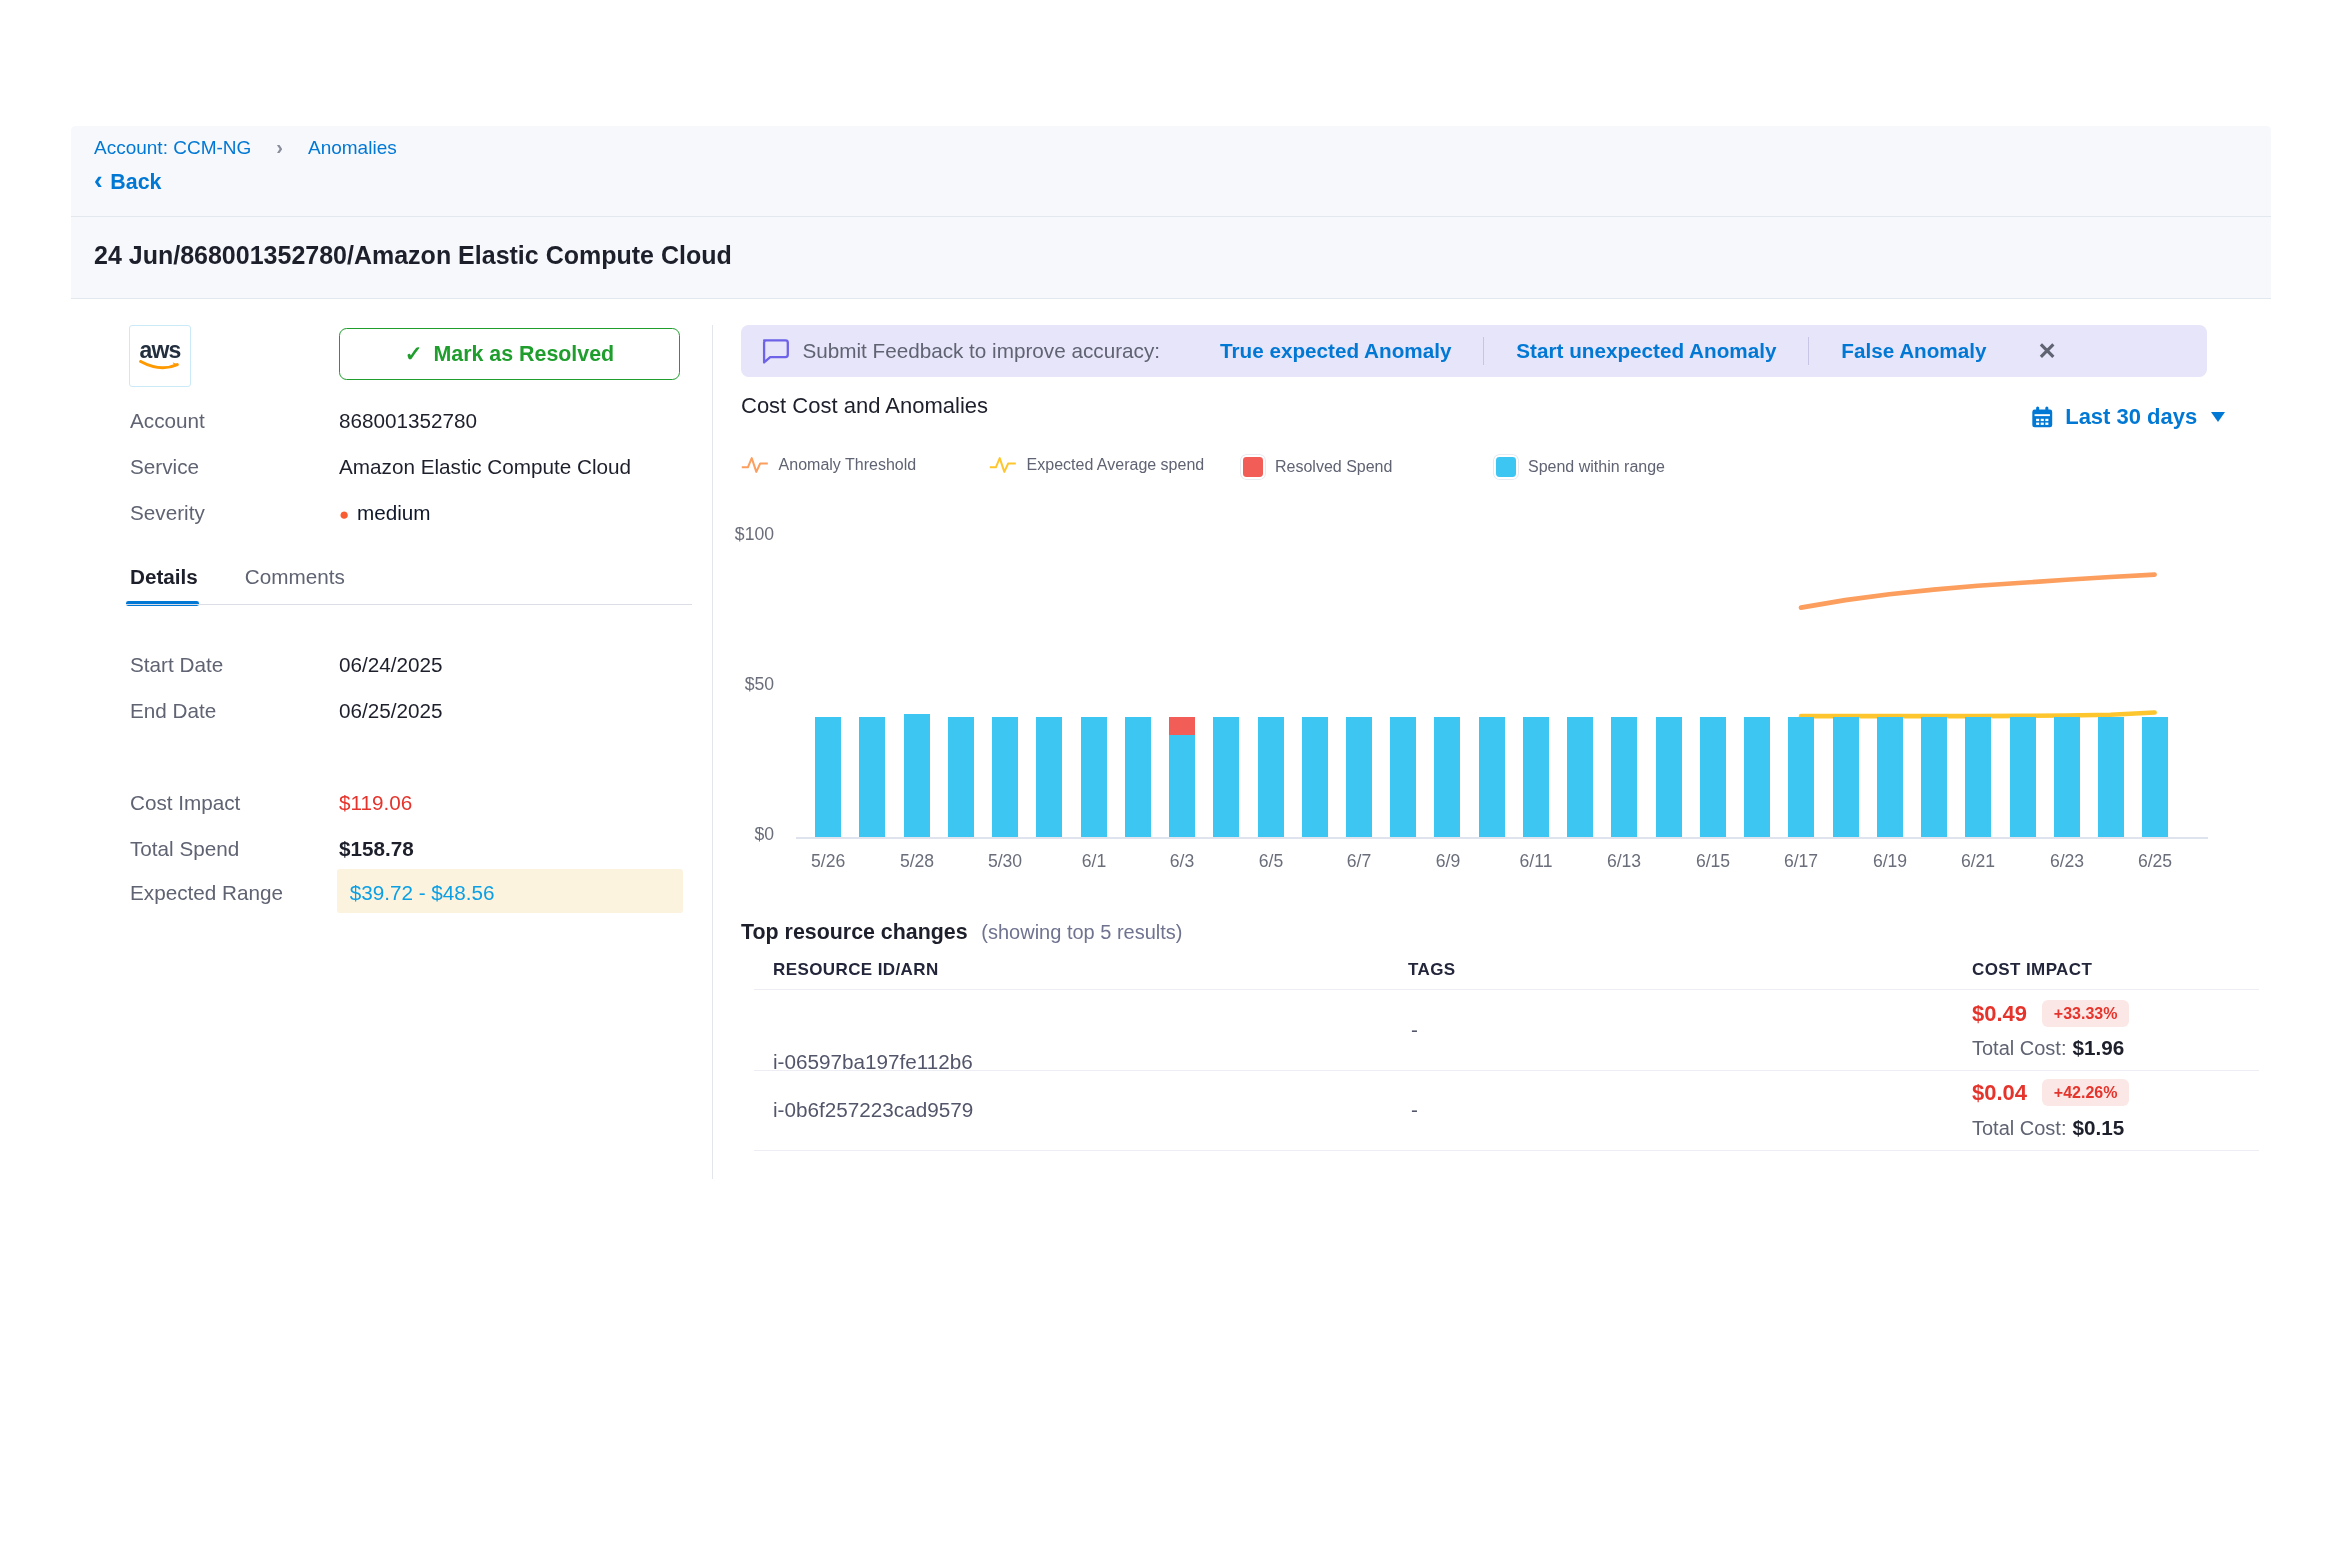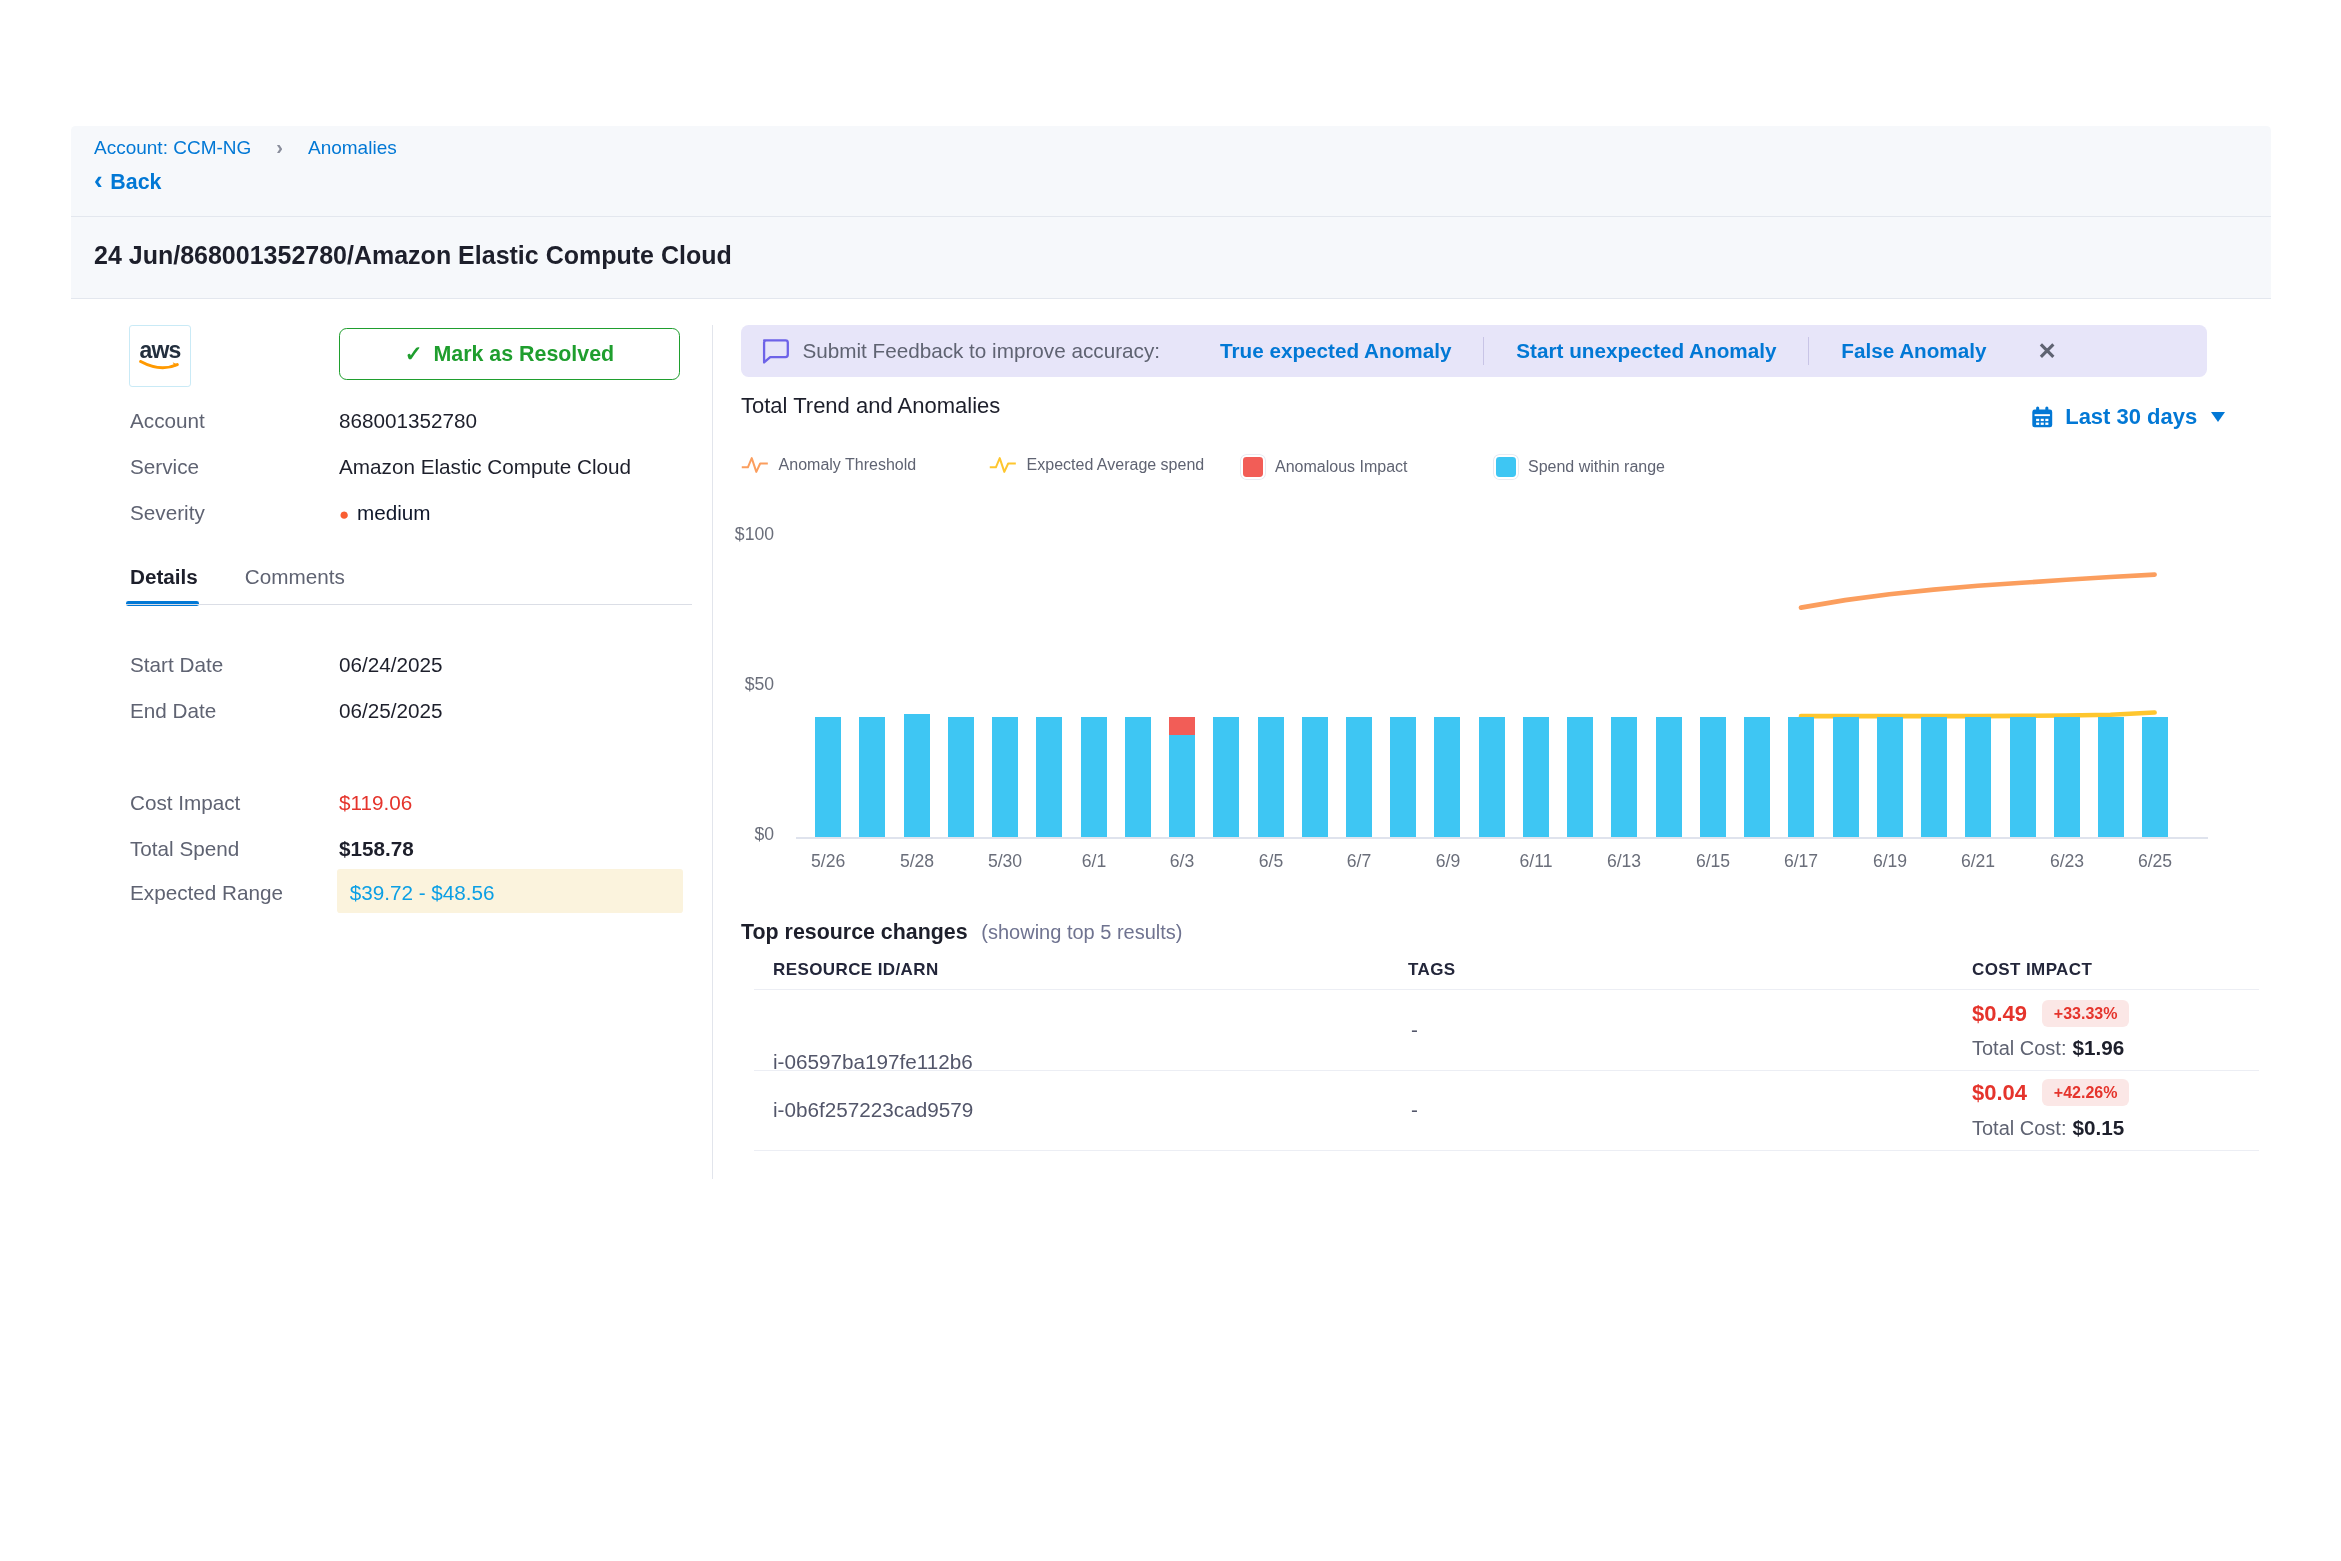--- a/index.html
+++ b/index.html
@@ -163,21 +163,21 @@
     </svg>
     <span class="fb-prompt">Submit Feedback to improve accuracy:</span>
     <span class="fb-link first">True expected Anomaly</span>
     <span class="fb-sep"></span>
     <span class="fb-link">Start unexpected Anomaly</span>
     <span class="fb-sep"></span>
     <span class="fb-link">False Anomaly</span>
     <span class="fb-close">✕</span>
   </div>
 
-  <div class="chart-title">Total Trend and Anomalies</div>
+  <div class="chart-title">Cost Cost and Anomalies</div>
   <div class="range-selector">
     <svg width="24.5" height="24.5" viewBox="0 0 32 32">
       <rect x="3" y="6" width="26" height="23" rx="3" fill="#0278d5"></rect>
       <rect x="8" y="2" width="4" height="7" rx="2" fill="#0278d5"></rect>
       <rect x="20" y="2" width="4" height="7" rx="2" fill="#0278d5"></rect>
       <rect x="6" y="12" width="20" height="2.5" fill="#ffffff"></rect>
       <g fill="#ffffff">
         <rect x="8" y="18" width="4" height="3"></rect>
           <rect x="14" y="18" width="4" height="3"></rect>
           <rect x="20" y="18" width="4" height="3"></rect>
@@ -197,21 +197,21 @@
     <span>Anomaly Threshold</span>
   </div>
   <div class="legend-item" style="left:989px;">
     <svg width="27.6" height="20" viewBox="0 0 36 26">
       <path d="M1 16 L9 16 L14 4 L20 22 L25 11 L35 11" fill="none" stroke="#fec62e" stroke-width="2.6" stroke-linejoin="round"></path>
     </svg>
     <span>Expected Average spend</span>
   </div>
   <div class="legend-item" style="left:1241px;">
     <span class="legend-swatch" style="background:#f25d57;"></span>
-    <span>Anomalous Impact</span>
+    <span>Resolved Spend</span>
   </div>
   <div class="legend-item" style="left:1494px;">
     <span class="legend-swatch" style="background:#3ec6f3;"></span>
     <span>Spend within range</span>
   </div>
 
   <span class="ytick" style="top:524px;">$100</span>
   <span class="ytick" style="top:674px;">$50</span>
   <span class="ytick" style="top:824px;">$0</span>
 

